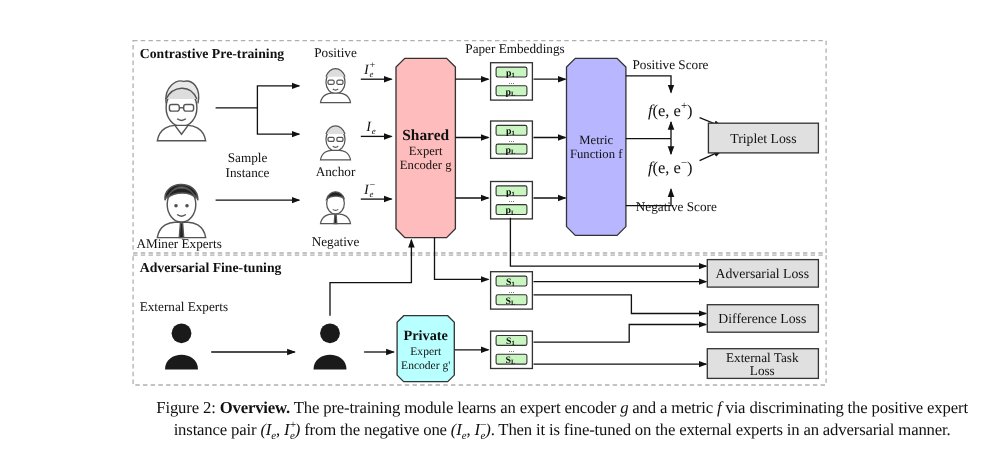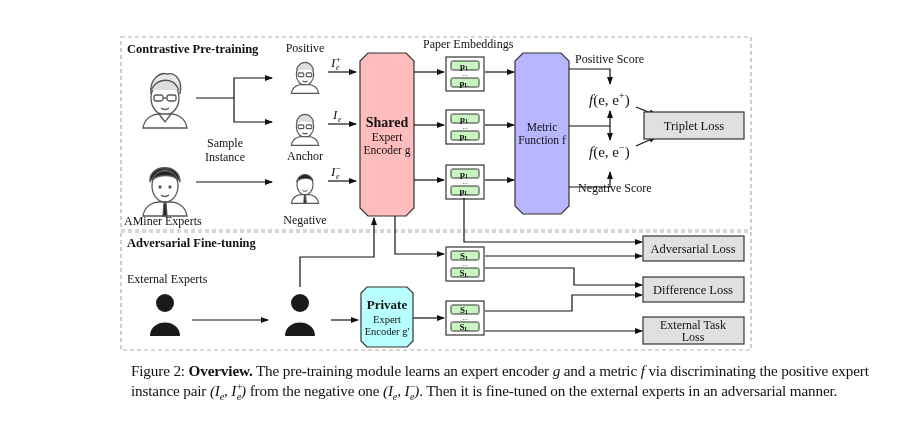--- a/index.html
+++ b/index.html
@@ -4,20 +4,21 @@
 <style>
   html, body { margin: 0; padding: 0; background: #ffffff; }
   body { width: 906px; height: 421px; position: relative; overflow: hidden; font-family: "Liberation Serif", "DejaVu Serif", serif; }
   #figure { position: absolute; left: 0; top: 0; }
   .serif { font-family: "Liberation Serif", "DejaVu Serif", serif; }
   #caption {
     position: absolute; left: 131px; top: 361px; width: 760px;
     font-family: "Liberation Serif", "DejaVu Serif", serif;
     font-size: 15.2px; line-height: 20px; color: #111;
     letter-spacing: -0.15px;
+    text-align: center;
   }
   #caption .b { font-weight: bold; }
   #caption .m { font-style: italic; }
   #caption sub, #caption sup { font-size: 10px; line-height: 0; }
 </style>
 </head>
 <body>
 
 <svg id="figure" width="906" height="360" viewBox="0 0 906 360" xmlns="http://www.w3.org/2000/svg">
   <defs>

